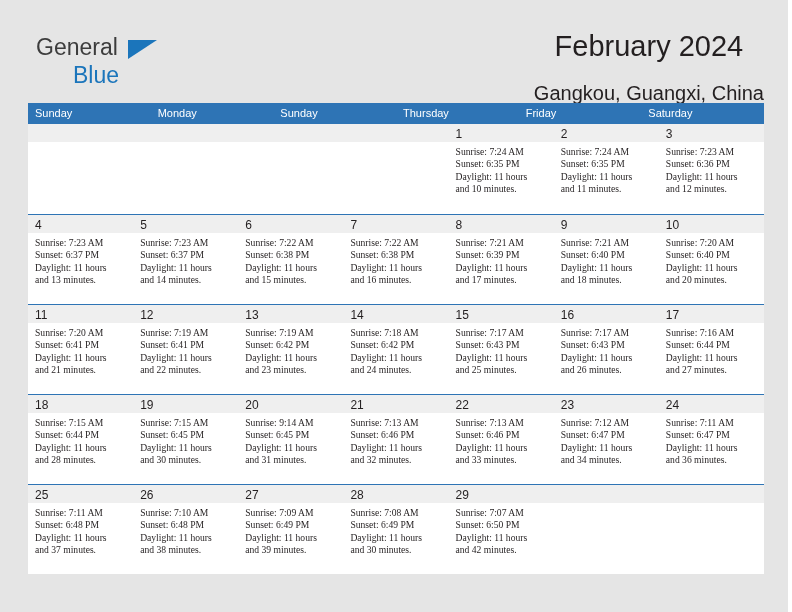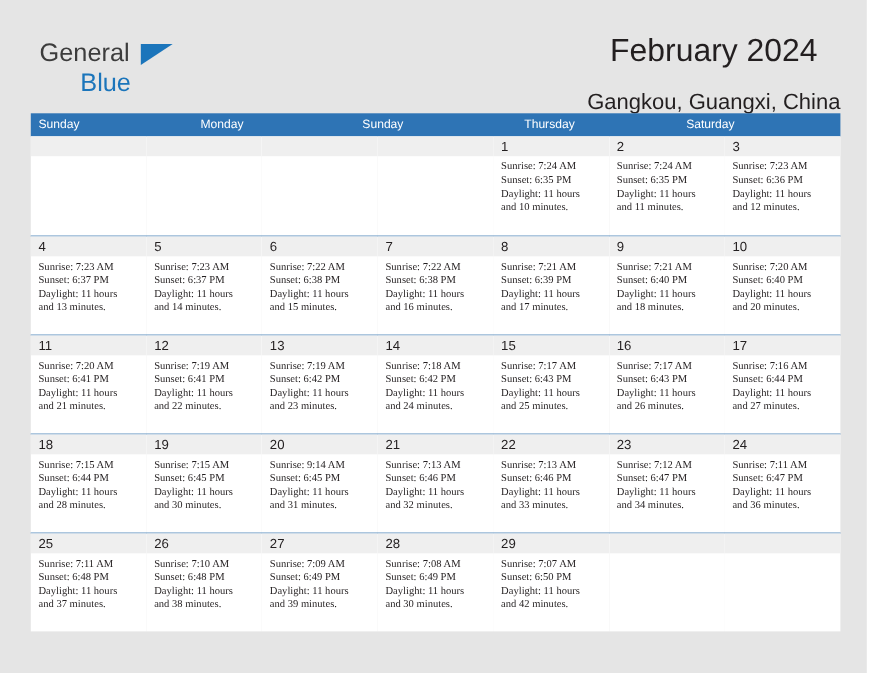--- a/index.html
+++ b/index.html
@@ -167,20 +167,21 @@
     </div>
 
   </div>
 
   <div class="calendar">
     <div class="weekday-row">
         <div class="weekday-cell">Sunday</div>
         <div class="weekday-cell">Monday</div>
         <div class="weekday-cell">Sunday</div>
         <div class="weekday-cell">Thursday</div>
+        <div class="weekday-cell">Friday</div>
         <div class="weekday-cell">Saturday</div>
       </div>
     <div>
         <div class="week-row">
           <div class="day-cell empty">
             <div class="day-number-band"><span class="day-number"></span></div>
           </div>
           <div class="day-cell empty">
             <div class="day-number-band"><span class="day-number"></span></div>
           </div>

